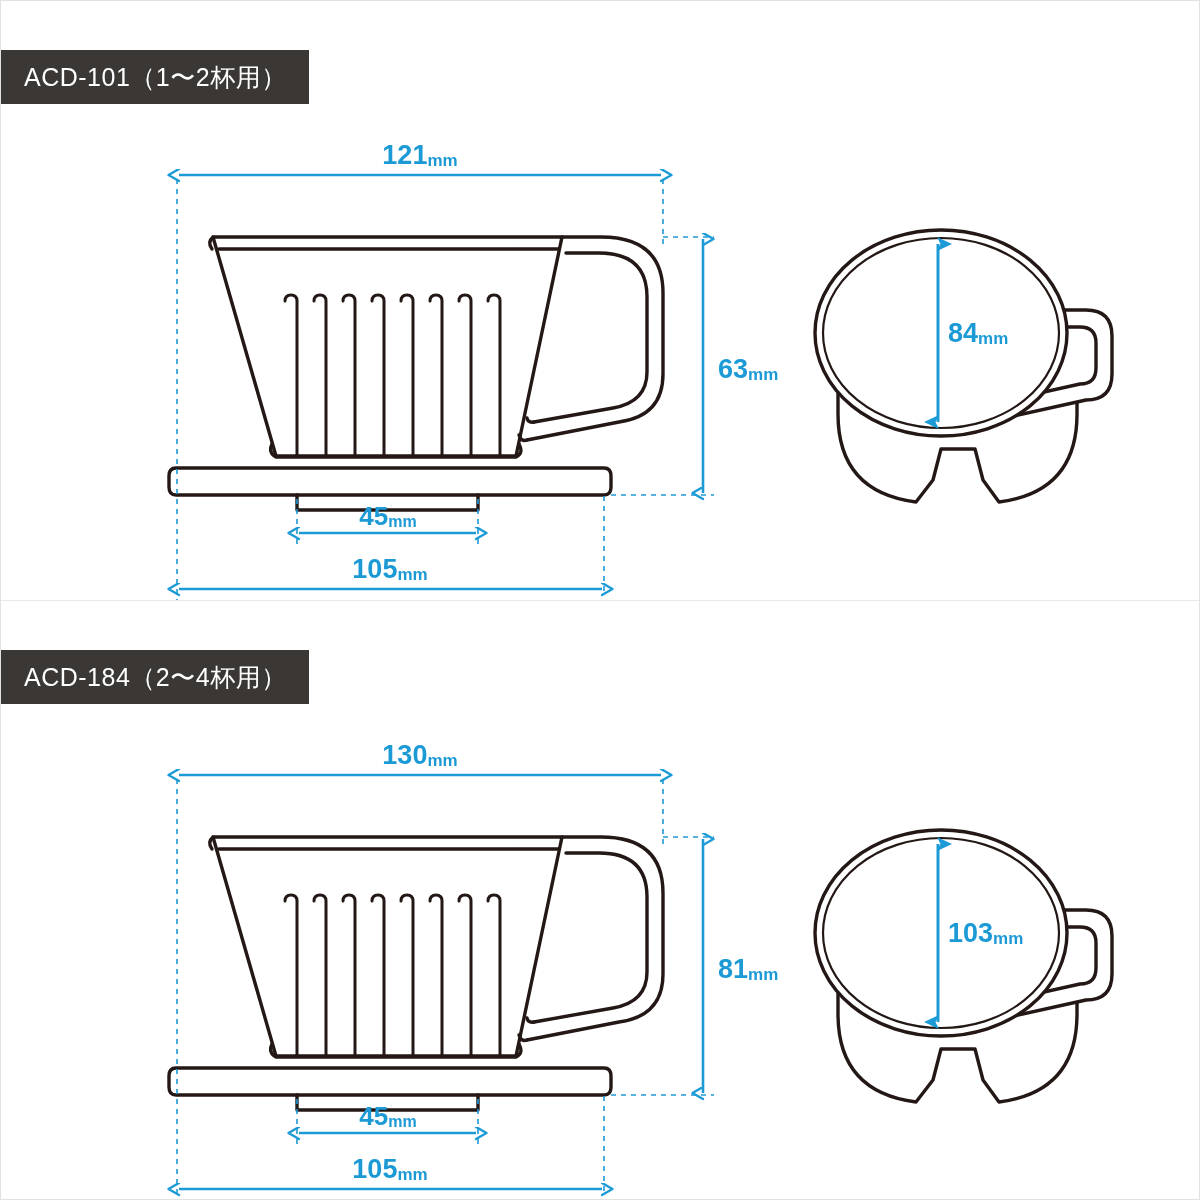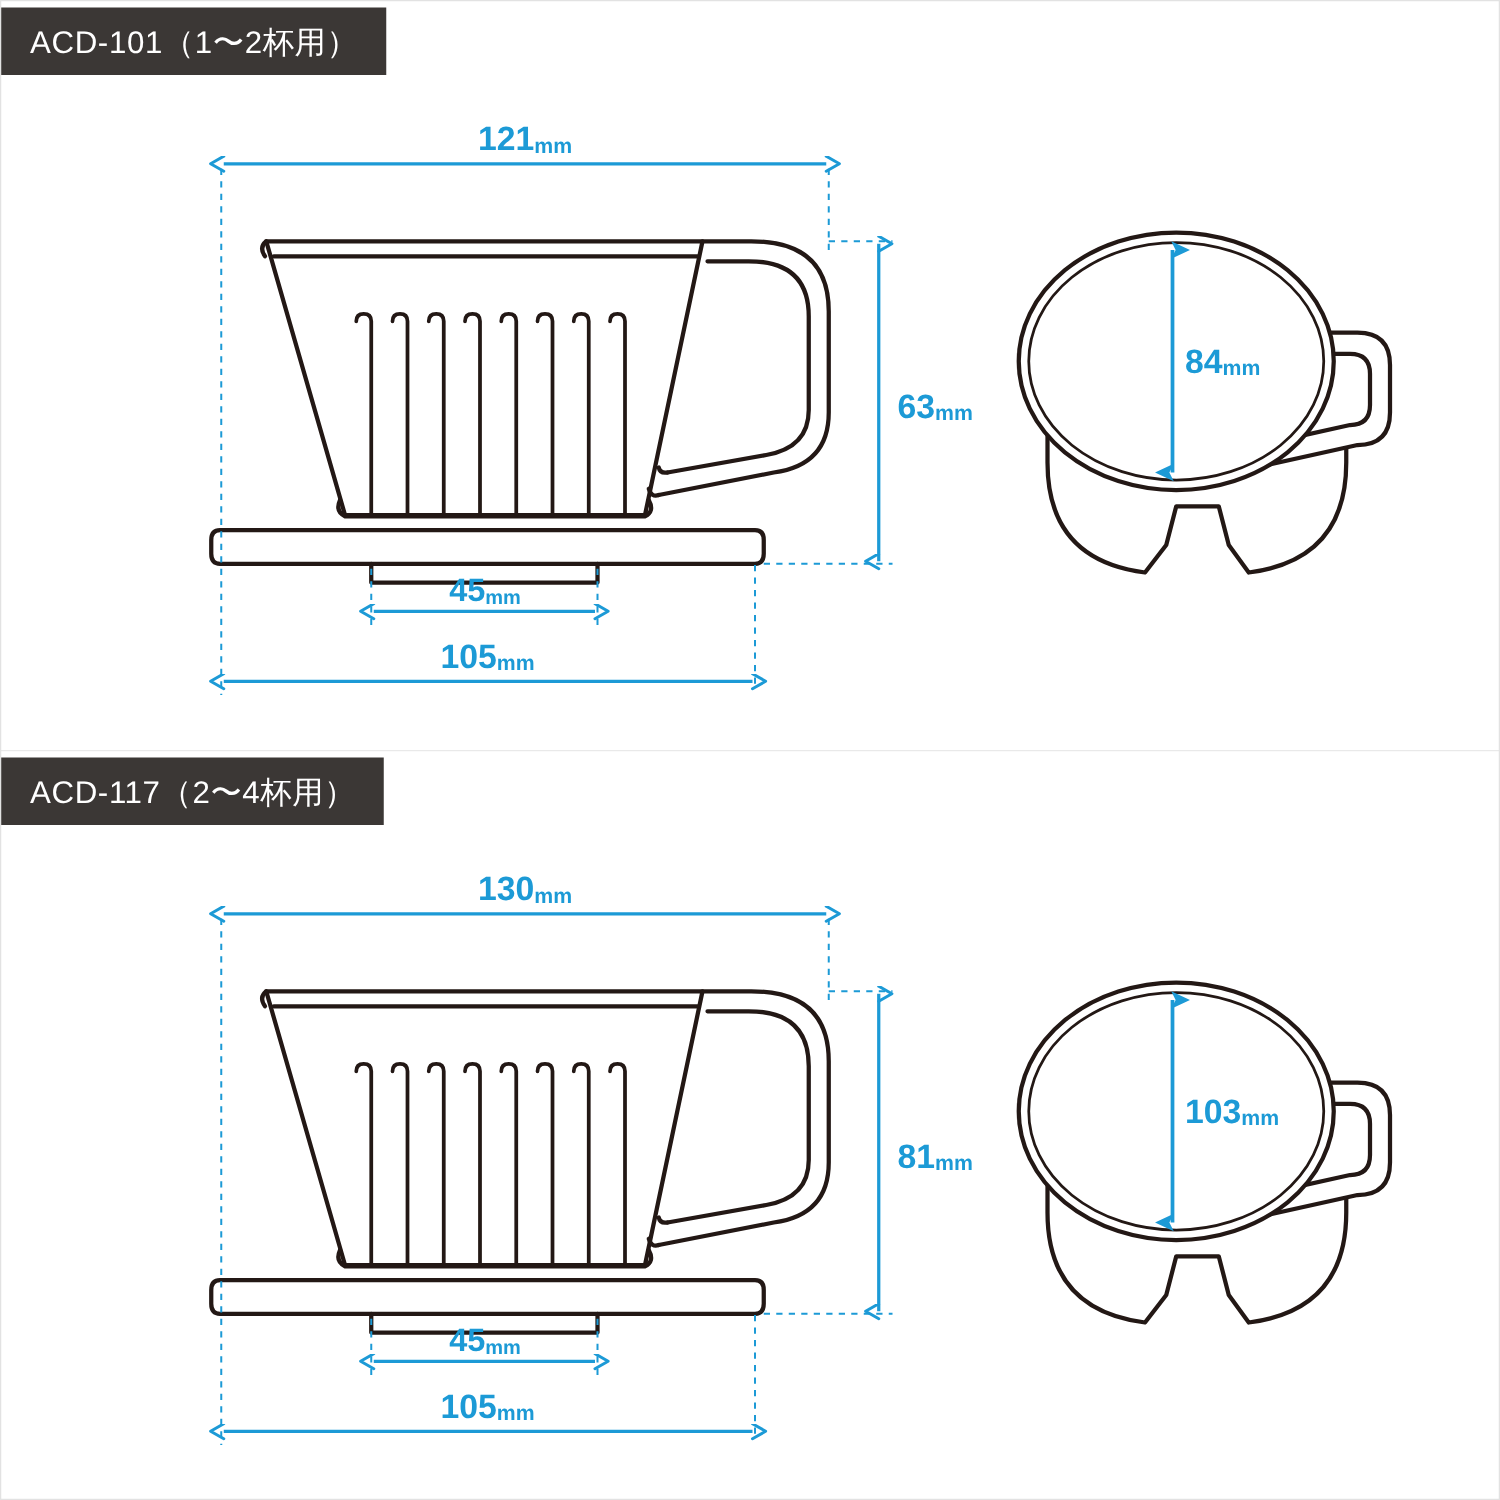--- a/index.html
+++ b/index.html
@@ -14,20 +14,21 @@
     position: relative;
     width: 1200px;
     height: 1200px;
     background: #ffffff;
     overflow: hidden;
   }
   .section {
     position: absolute;
     left: 0;
     width: 1040px;
+    margin-top: 44px;
   }
   #section-1 { top: 0; height: 600px; }
   #section-2 { top: 600px; height: 600px; }
 
   .divider {
     position: absolute;
     left: 0;
     top: 600px;
     width: 1200px;
     height: 1px;
@@ -190,21 +191,21 @@
           </text>
         </g>
       </svg>
     </div>
   </div>
 
   <div class="divider"></div>
 
   <div class="section" id="section-2">
 
-    <div class="label-tab">ACD-117（2〜4杯用）</div>
+    <div class="label-tab">ACD-184（2〜4杯用）</div>
 
     <div class="stage">
       <svg width="1200" height="600" viewBox="0 0 1200 600" xmlns="http://www.w3.org/2000/svg">
         <defs>
           <marker id="arrL2" markerWidth="14" markerHeight="14" refX="12" refY="6" orient="auto" markerUnits="userSpaceOnUse">
             <path d="M12,0 L1.5,6 L12,12" fill="none" stroke="#1c9ad6" stroke-width="2.4" stroke-linecap="round" stroke-linejoin="round"></path>
           </marker>
           <marker id="arrR2" markerWidth="14" markerHeight="14" refX="2" refY="6" orient="auto" markerUnits="userSpaceOnUse">
             <path d="M2,0 L12.5,6 L2,12" fill="none" stroke="#1c9ad6" stroke-width="2.4" stroke-linecap="round" stroke-linejoin="round"></path>
           </marker>

